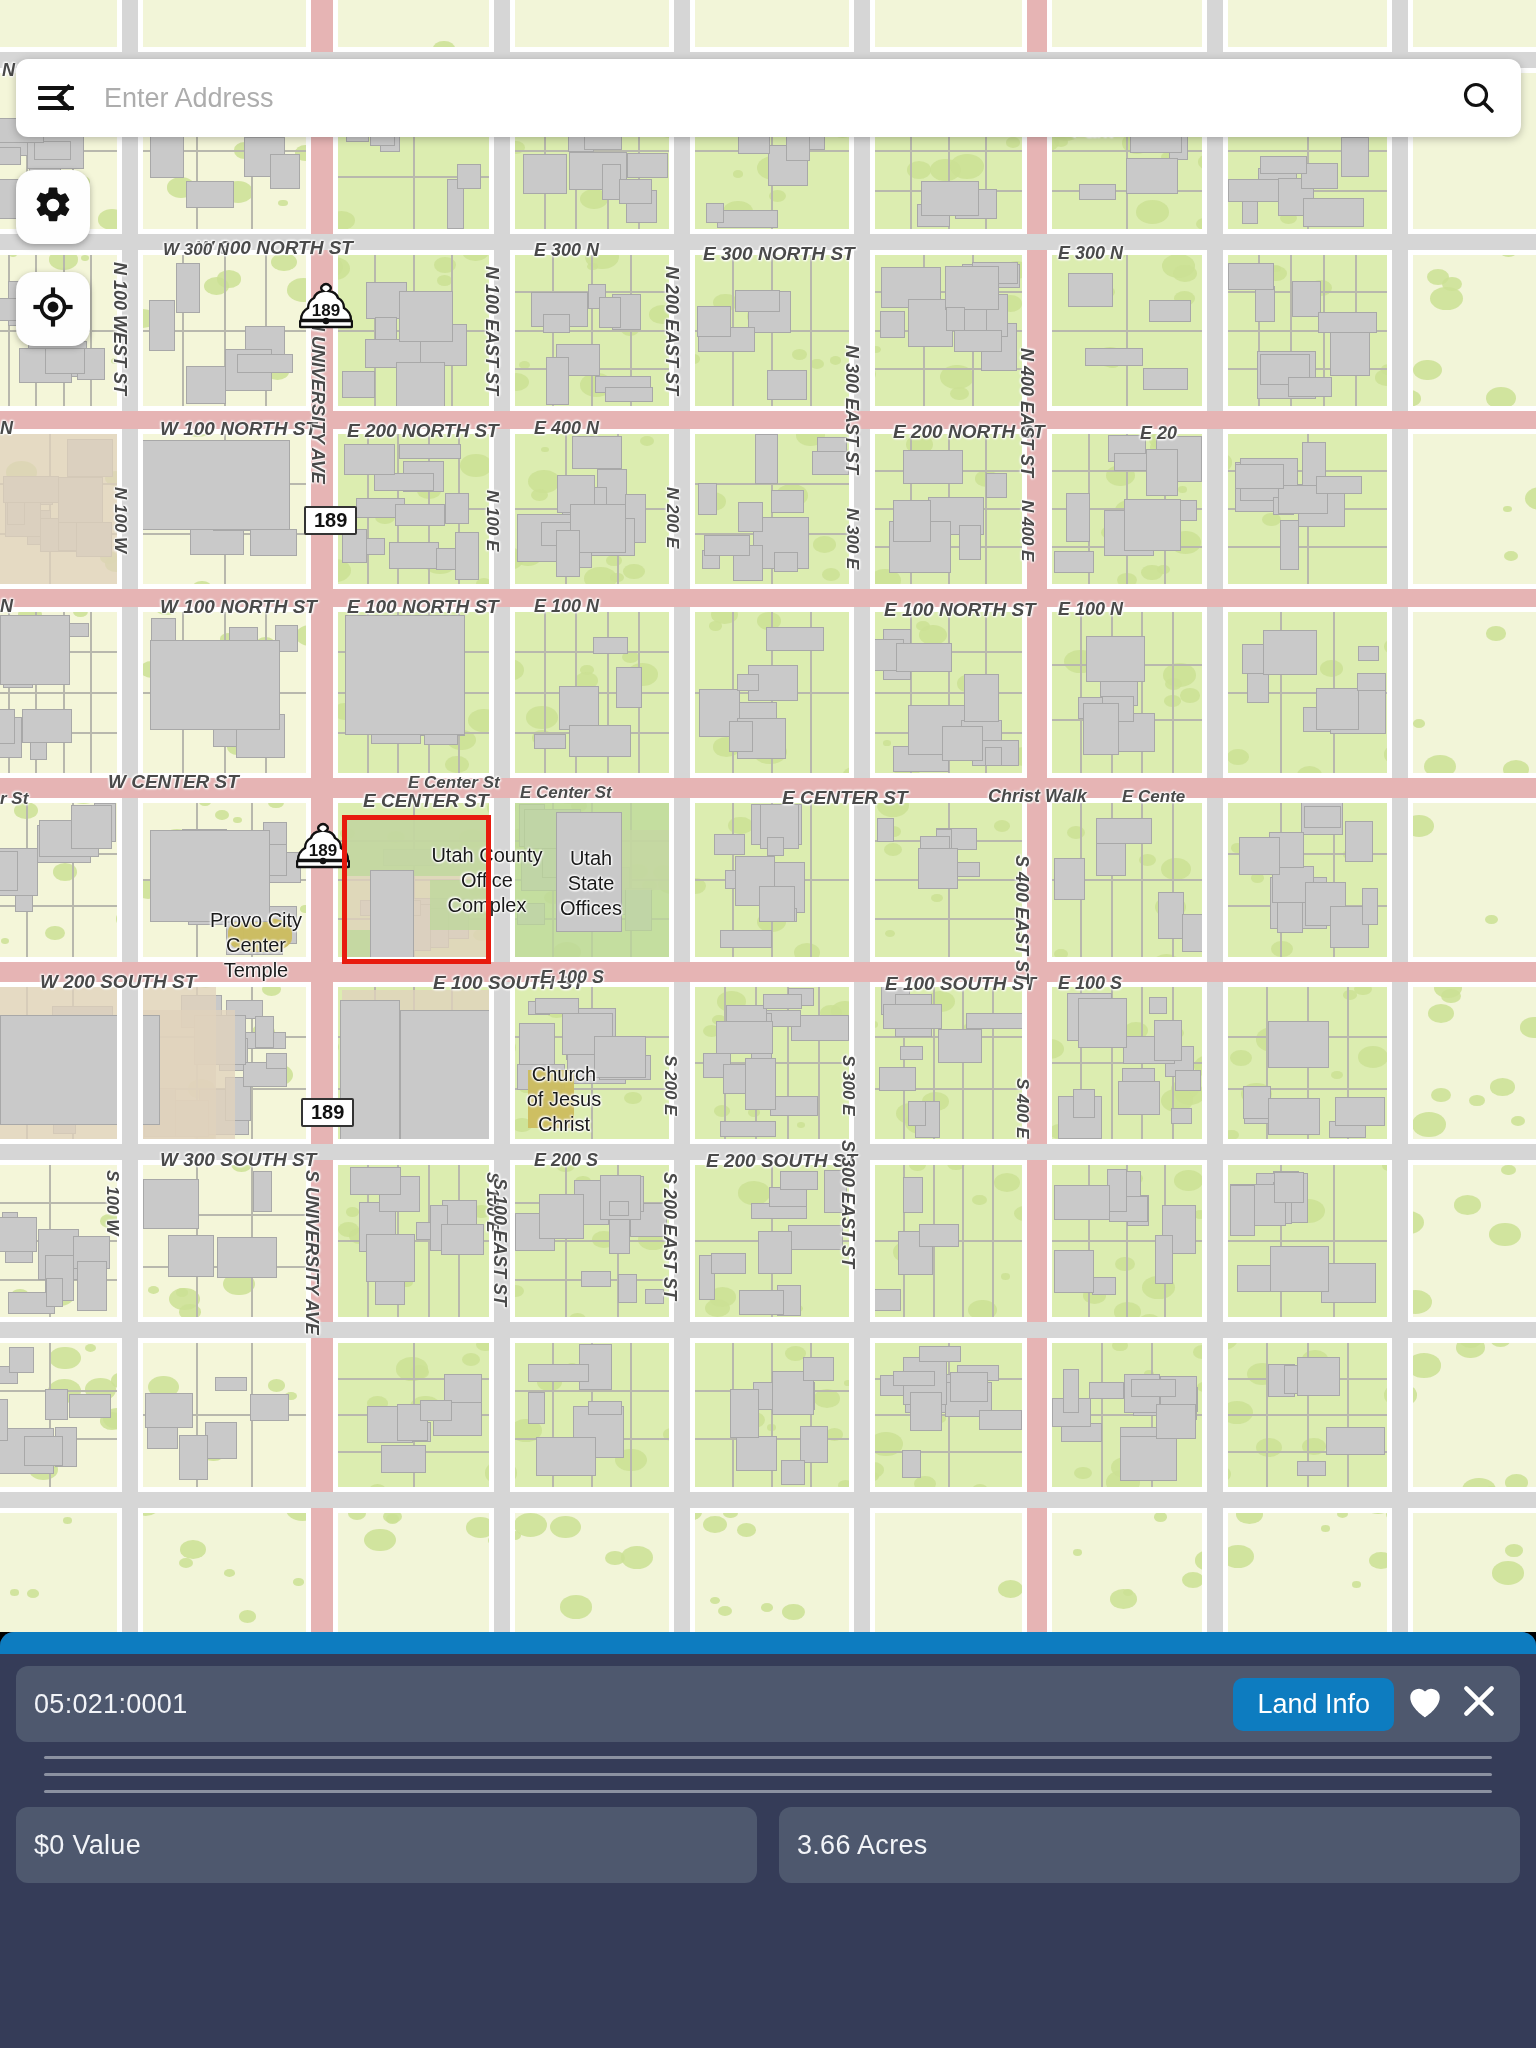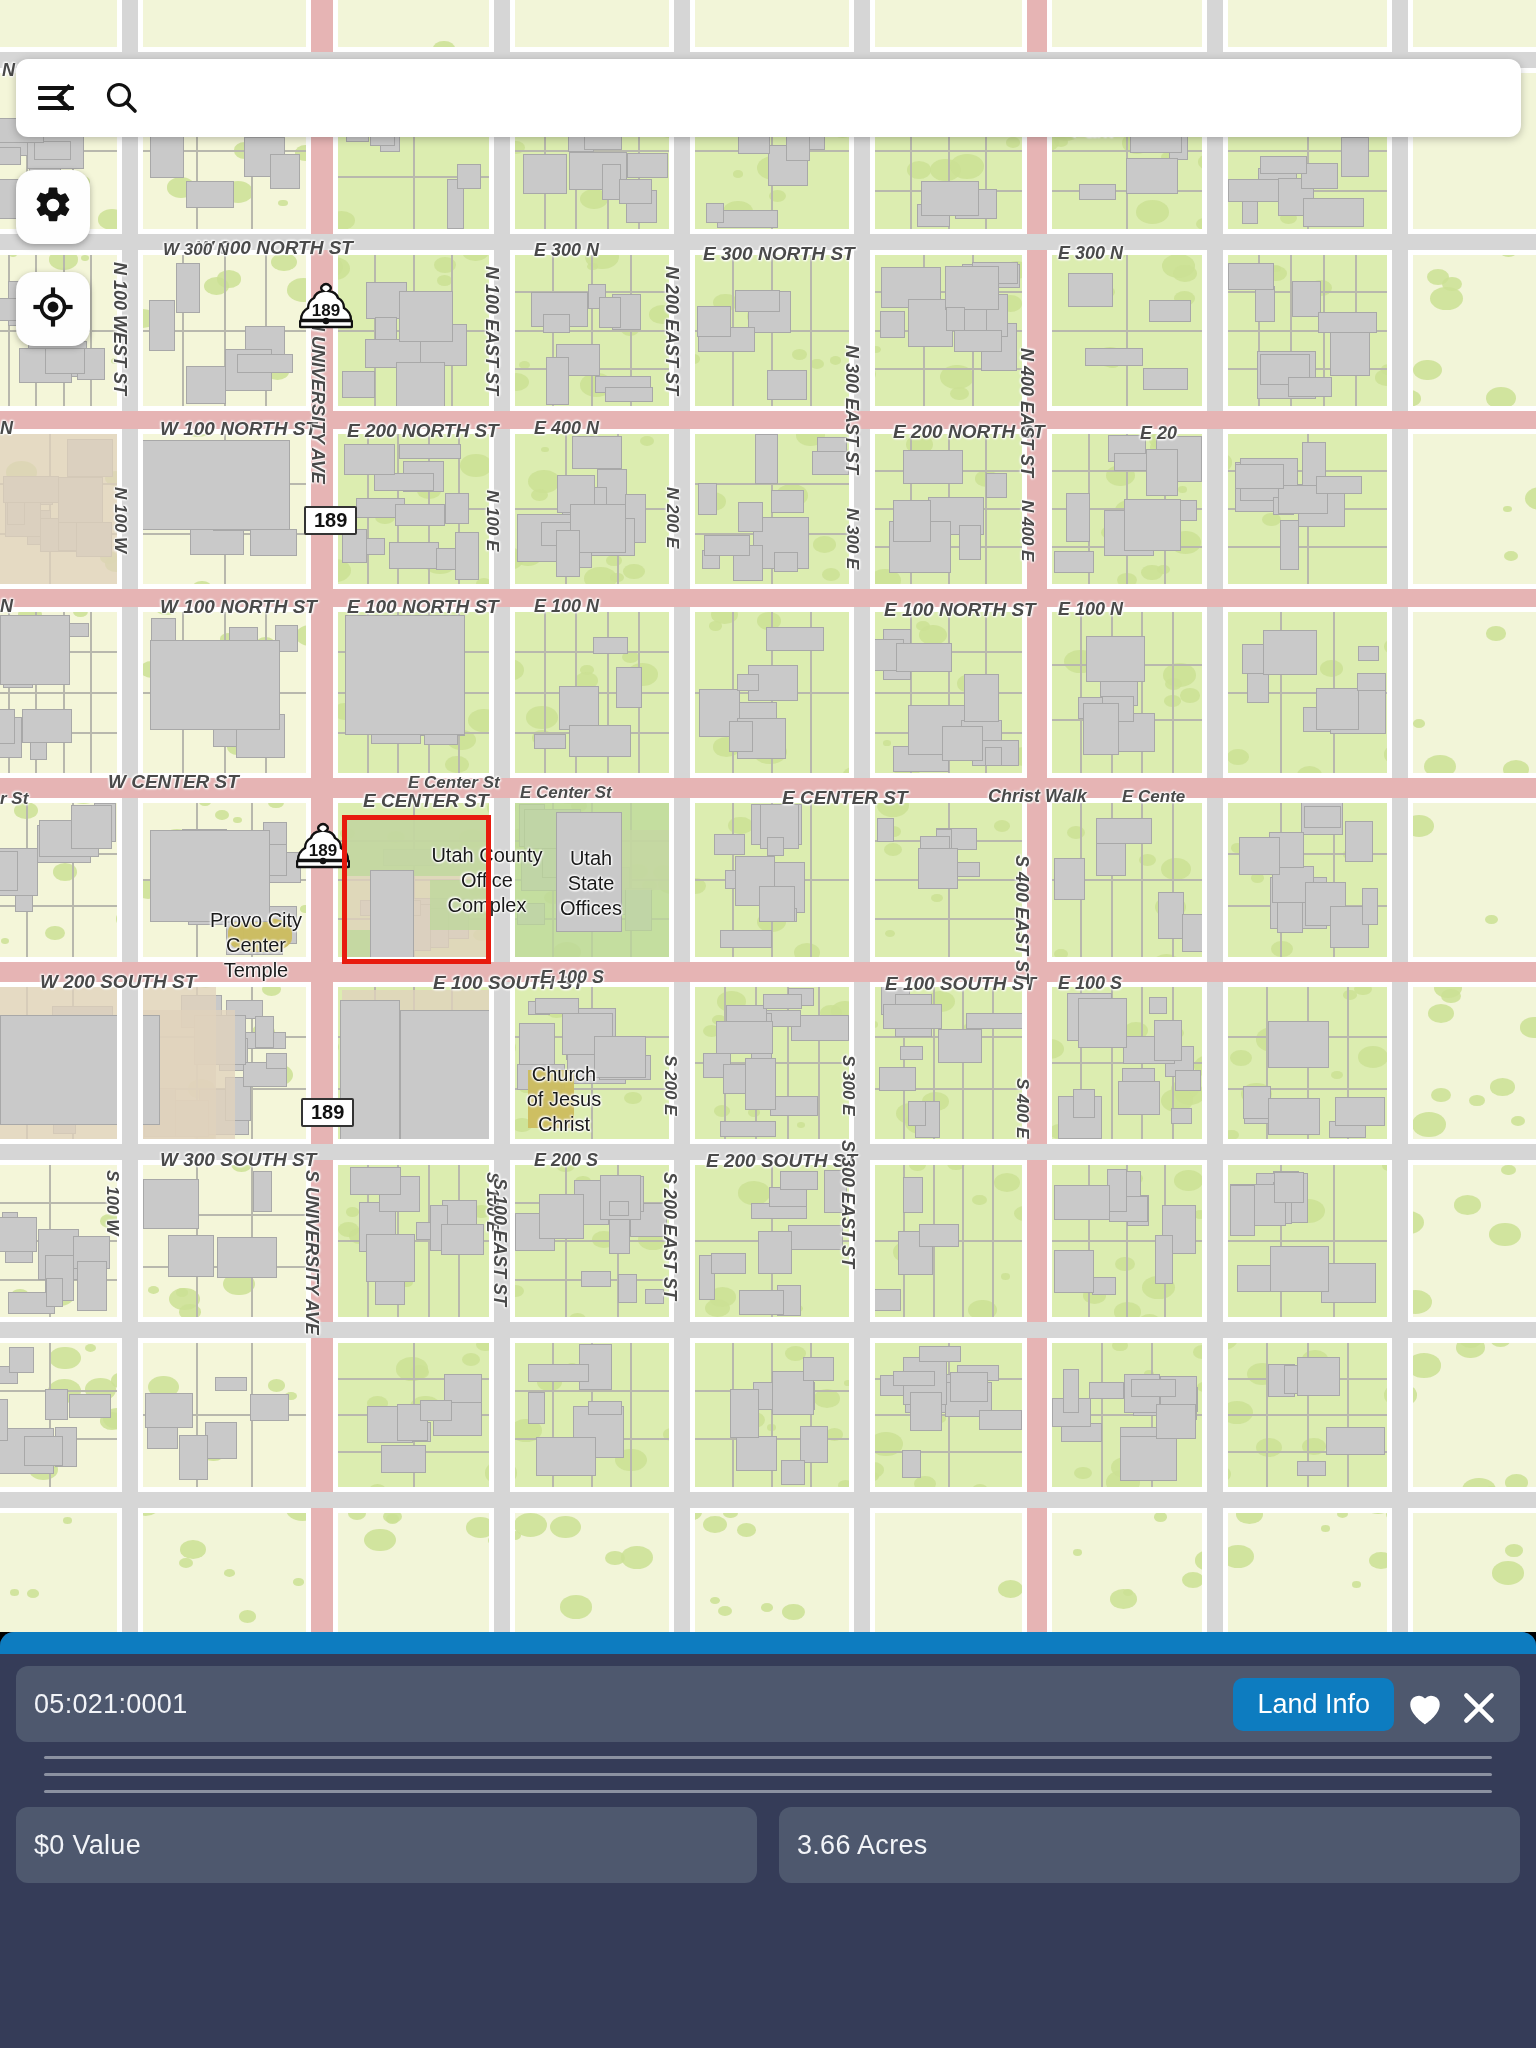--- a/index.html
+++ b/index.html
@@ -68,21 +68,21 @@
   
   .panel{position:absolute;left:0;bottom:0;width:1536px;height:416px;background:#353c58;
      border-radius:14px 14px 0 0;overflow:hidden;}
   .panel-topbar{position:absolute;left:0;top:0;width:100%;height:22px;background:#0d7cc0;}
   .panel-body{position:absolute;left:0;top:22px;width:100%;bottom:0;padding:12px 16px 0 16px;box-sizing:border-box;}
 
   .card{background:#4e586e;border-radius:12px;box-sizing:border-box;display:flex;align-items:center;
      padding:0 18px;color:#f2f4f8;}
   .row1{height:76px;justify-content:space-between;}
   .row-val{font:400 27px "Liberation Sans",sans-serif;letter-spacing:.3px;}
-  .row1-actions{display:flex;align-items:flex-end;gap:8px;}
+  .row1-actions{display:flex;align-items:flex-start;gap:8px;}
   .landinfo-btn{background:#0d7cc0;color:#fff;border:none;border-radius:10px;
      font:400 27px "Liberation Sans",sans-serif;padding:11px 24px;cursor:pointer;}
   .iconbtn{width:46px;height:46px;display:flex;align-items:center;justify-content:center;cursor:pointer;}
   .divider{height:3px;background:#9aa0ae;border-radius:2px;margin:14px 28px;opacity:.85;}
   .row2{height:76px;}
   .row3{height:76px;}
   .row4{display:flex;gap:22px;}
   .row4 .card{flex:1 1 0;height:76px;}
 </style>
 </head>
@@ -2087,20 +2087,21 @@
     <div class="selparcel" style="left:342px;top:815px;width:149px;height:149px;"></div>
   </div>
 
   <div class="searchbar">
     <div class="menu-icon">
       <div class="bar b1"></div>
         <div class="bar b2"></div>
         <div class="bar b3"></div>
       <div class="chev"></div>
     </div>
+    <input class="search-input" type="text" placeholder="Enter Address" style="">
     <div class="search-icon">
       <svg width="40" height="40" viewBox="0 0 40 40">
         <circle cx="17" cy="17" r="10.5" fill="none" stroke="#111" stroke-width="3.2"></circle>
         <line x1="24.5" y1="24.5" x2="33" y2="33" stroke="#111" stroke-width="3.6" stroke-linecap="round"></line>
       </svg>
     </div>
   </div>
 
   <div class="fab gear">
     <span>

